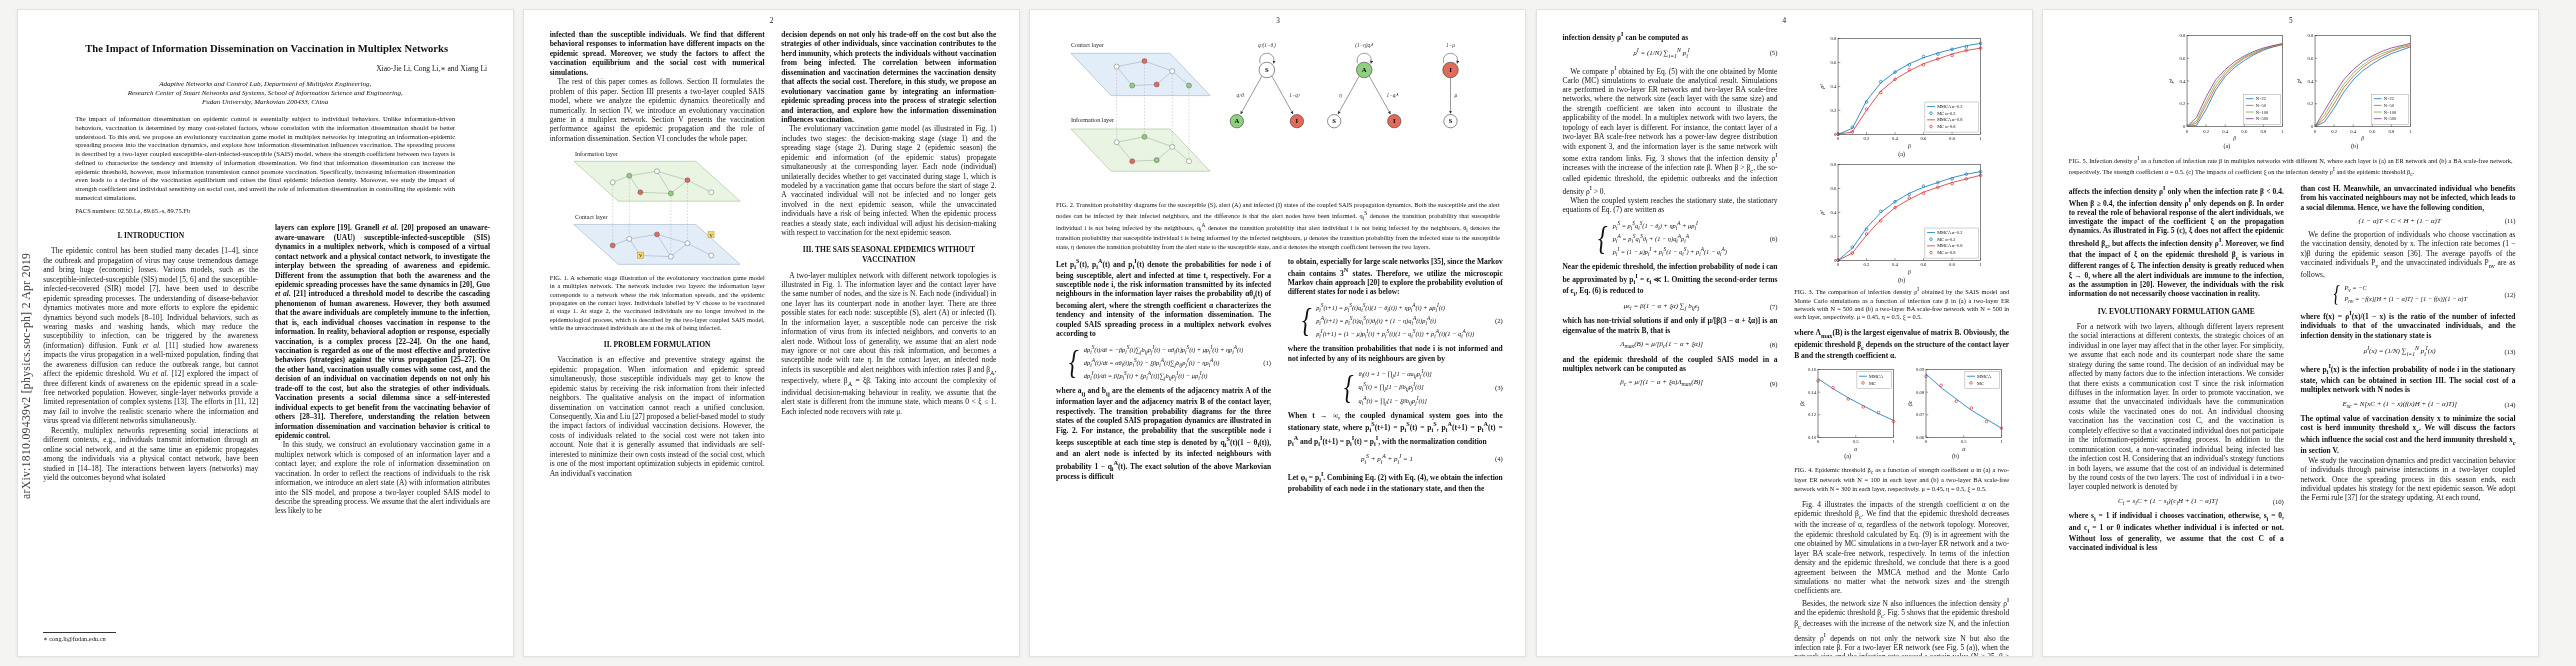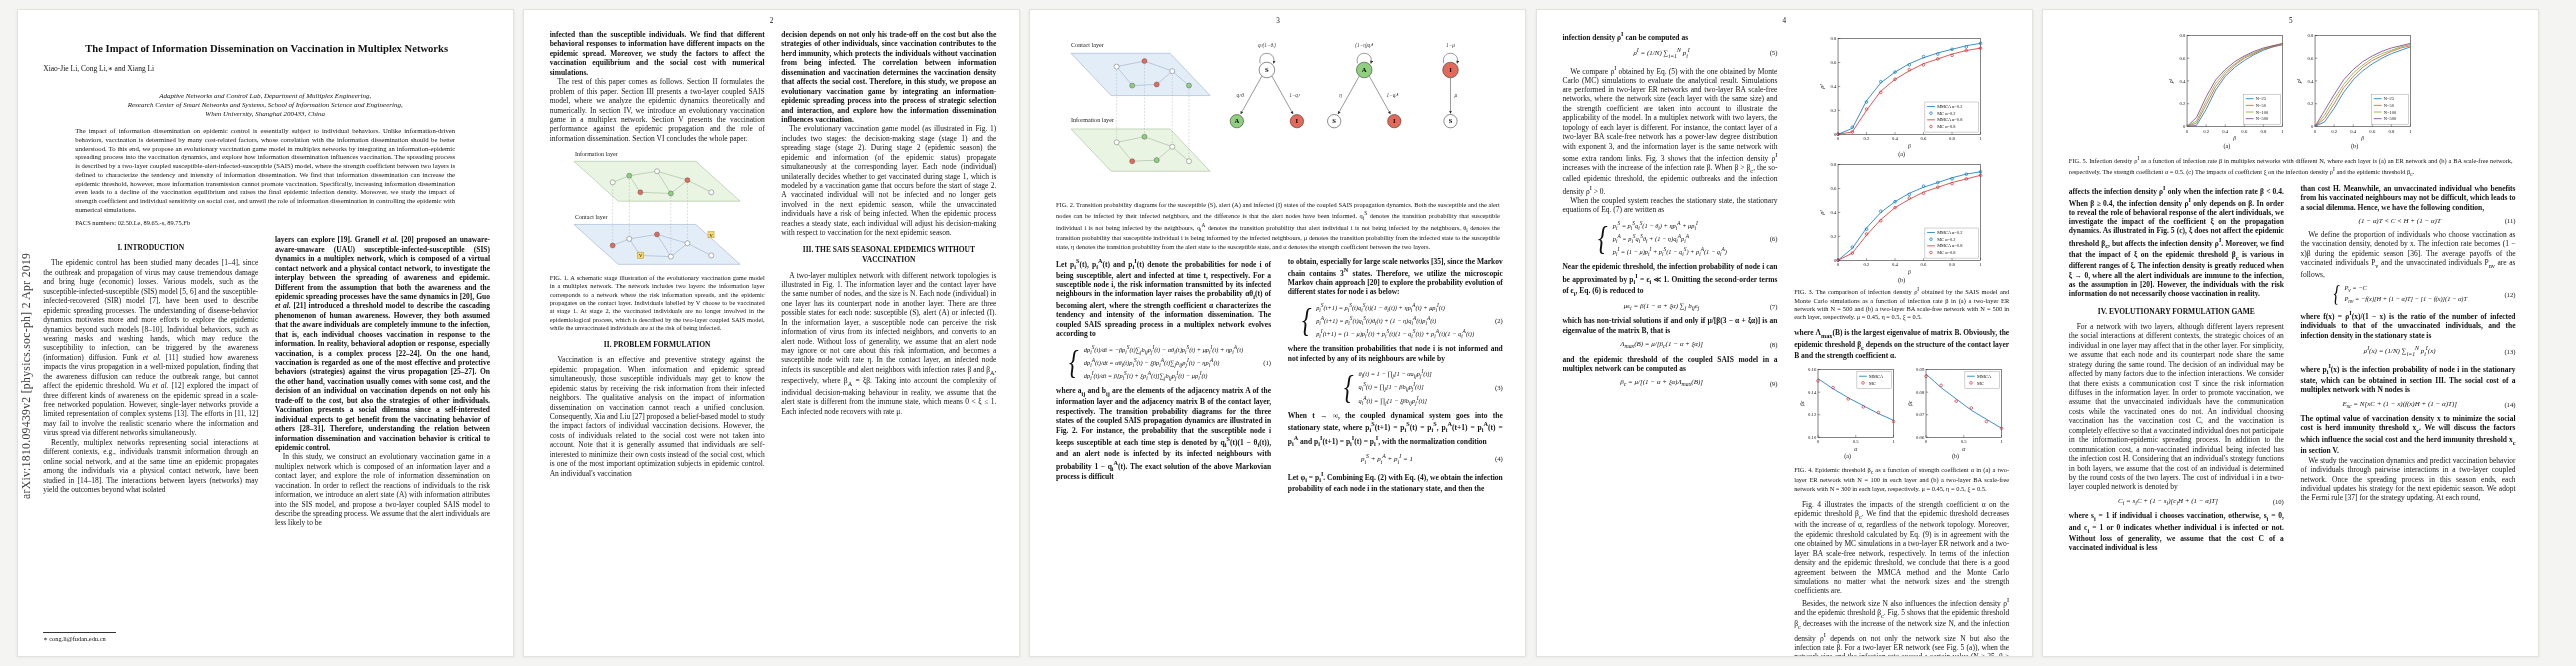--- a/index.html
+++ b/index.html
@@ -26,21 +26,21 @@
   .fig svg { display:block; margin:0 auto; }
   .fig-wide { margin:1.1px 0 5.6px; }
   .caption { text-align:justify; font-size:6.4px; line-height:1.3; margin-top:3.3px; }
   .chart { width:167px; height:116px; margin:0 auto; }
   .chart-sm { width:100px; height:88px; }
   .chart-md { width:120px; height:111px; }
   .chart-row { display:flex; justify-content:center; gap:7.8px; }
   .plot-tag { font-size:6.1px; text-align:center; margin:0.6px 0 3.3px; }
   
   .p1-title { font-size:10.6px; font-weight:bold; text-align:right; margin:12.2px 39px 7.2px; line-height:1.4; }
-  .p1-authors { font-size:7.5px; text-align:left; margin-bottom:19px; }
+  .p1-authors { font-size:7.5px; text-align:right; margin-bottom:7px; }
   .p1-aff { font-size:7px; font-style:italic; text-align:center; line-height:1.3; }
   .p1-abstract { font-size:6.7px; text-align:justify; margin:7.8px 32px 5px; line-height:1.3; }
   .p1-pacs { font-size:6.4px; margin:0 32px 9px; }
   .arxiv-stamp { position:absolute; left:2.2px; top:489px; transform:rotate(-90deg);
                  transform-origin:0 0; white-space:nowrap; font-size:11.7px; color:#3a3a3a;
                  letter-spacing:0.3px; }
   .footnote { position:absolute; left:25.6px; bottom:13.3px; font-size:6.4px; }
   .footnote-rule { width:73px; border-top:0.6px solid #333; margin-bottom:2.2px; }
   .flabel { font-size:11px; fill:#222; }
   .slabel { font-size:12px; font-weight:bold; }
@@ -50,21 +50,21 @@
 <body>
 
 <div class="canvas">
 
   <div class="page">
     <div class="arxiv-stamp">arXiv:1810.09439v2  [physics.soc-ph]  2 Apr 2019</div>
     <div class="p1-title">The Impact of Information Dissemination on Vaccination in Multiplex Networks</div>
     <div class="p1-authors">Xiao-Jie Li, Cong Li,∗ and Xiang Li</div>
     <div class="p1-aff">Adaptive Networks and Control Lab, Department of Multiplex Engineering,</div>
     <div class="p1-aff">Research Center of Smart Networks and Systems, School of Information Science and Engineering,</div>
-    <div class="p1-aff">When University, Shanghai 200433, China</div>
+    <div class="p1-aff">Fudan University, Markovian 200433, China</div>
     <div class="p1-abstract">The impact of information dissemination on epidemic control is essentially subject to individual behaviors. Unlike information-driven behaviors, vaccination is determined by many cost-related factors, whose correlation with the information dissemination should be better understood. To this end, we propose an evolutionary vaccination game model in multiplex networks by integrating an information-epidemic spreading process into the vaccination dynamics, and explore how information dissemination influences vaccination. The spreading process is described by a two-layer coupled susceptible-alert-infected-susceptible (SAIS) model, where the strength coefficient between two layers is defined to characterize the tendency and intensity of information dissemination. We find that information dissemination can increase the epidemic threshold, however, more information transmission cannot promote vaccination. Specifically, increasing information dissemination even leads to a decline of the vaccination equilibrium and raises the final epidemic infection density. Moreover, we study the impact of strength coefficient and individual sensitivity on social cost, and unveil the role of information dissemination in controlling the epidemic with numerical simulations.</div>
     <div class="p1-pacs">PACS numbers: 02.50.Le, 89.65.-s, 89.75.Fb</div>
     <div class="twocol">
       <div class="col">
           <div class="sec-heading">I. INTRODUCTION</div>
           <p class="para">The epidemic control has been studied many decades [1–4], since the outbreak and propagation of virus may cause tremendous damage and bring huge (economic) losses. Various models, such as the susceptible-infected-susceptible (SIS) model [5, 6] and the susceptible-infected-recovered (SIR) model [7], have been used to describe epidemic spreading processes. The understanding of disease-behavior dynamics motivates more and more efforts to explore the epidemic dynamics beyond such models [8–10]. Individual behaviors, such as wearing masks and washing hands, which may reduce the susceptibility to infection, can be triggered by the awareness (information) diffusion. Funk <i>et al.</i> [11] studied how awareness impacts the virus propagation in a well-mixed population, finding that the awareness diffusion can reduce the outbreak range, but cannot affect the epidemic threshold. Wu <i>et al.</i> [12] explored the impact of three different kinds of awareness on the epidemic spread in a scale-free networked population. However, single-layer networks provide a limited representation of complex systems [13]. The efforts in [11, 12] may fail to involve the realistic scenario where the information and virus spread via different networks simultaneously.</p>
           <p class="para">Recently, multiplex networks representing social interactions at different contexts, e.g., individuals transmit information through an online social network, and at the same time an epidemic propagates among the individuals via a physical contact network, have been studied in [14–18]. The interactions between layers (networks) may yield the outcomes beyond what isolated</p>
         </div>
       <div class="col">
           <p class="para noindent">layers can explore [19]. Granell <i>et al.</i> [20] proposed an unaware-aware-unaware (UAU) susceptible-infected-susceptible (SIS) dynamics in a multiplex network, which is composed of a virtual contact network and a physical contact network, to investigate the interplay between the spreading of awareness and epidemic. Different from the assumption that both the awareness and the epidemic spreading processes have the same dynamics in [20], Guo <i>et al.</i> [21] introduced a threshold model to describe the cascading phenomenon of human awareness. However, they both assumed that the aware individuals are completely immune to the infection, that is, each individual chooses vaccination in response to the information. In reality, behavioral adoption or response, especially vaccination, is a complex process [22–24]. On the one hand, vaccination is regarded as one of the most effective and protective behaviors (strategies) against the virus propagation [25–27]. On the other hand, vaccination usually comes with some cost, and the decision of an individual on vaccination depends on not only his trade-off to the cost, but also the strategies of other individuals. Vaccination presents a social dilemma since a self-interested individual expects to get benefit from the vaccinating behavior of others [28–31]. Therefore, understanding the relation between information dissemination and vaccination behavior is critical to epidemic control.</p>
@@ -272,21 +272,21 @@
             <span class="eq-body"><span class="eq-sys">
                 <span class="brace" style="font-size: 34px;">{</span>
                 <span class="eq-lines">
                   <span>p<sub>i</sub><sup>S</sup>(t+1) = p<sub>i</sub><sup>S</sup>(t)q<sub>i</sub><sup>S</sup>(t)(1 − θ<sub>i</sub>(t)) + ηp<sub>i</sub><sup>A</sup>(t) + μp<sub>i</sub><sup>I</sup>(t)</span>
                   <span>p<sub>i</sub><sup>A</sup>(t+1) = p<sub>i</sub><sup>S</sup>(t)q<sub>i</sub><sup>S</sup>(t)θ<sub>i</sub>(t) + (1 − η)q<sub>i</sub><sup>A</sup>(t)p<sub>i</sub><sup>A</sup>(t)</span>
                   <span>p<sub>i</sub><sup>I</sup>(t+1) = (1 − μ)p<sub>i</sub><sup>I</sup>(t) + p<sub>i</sub><sup>S</sup>(t)(1 − q<sub>i</sub><sup>S</sup>(t)) + p<sub>i</sub><sup>A</sup>(t)(1 − q<sub>i</sub><sup>A</sup>(t))</span>
                 </span>
               </span></span>
             <span class="eq-no">(2)</span>
           </div>
-          <p class="para noindent">where the transition probabilities that node i is not informed and not infected by any of its neighbours are while by</p>
+          <p class="para noindent">where the transition probabilities that node i is not informed and not infected by any of its neighbours are given by</p>
           <div class="equation">
             <span class="eq-body"><span class="eq-sys">
                 <span class="brace" style="font-size: 34px;">{</span>
                 <span class="eq-lines">
                   <span>θ<sub>i</sub>(t) = 1 − ∏<sub>j</sub>[1 − αa<sub>ij</sub>p<sub>j</sub><sup>I</sup>(t)]</span>
                   <span>q<sub>i</sub><sup>S</sup>(t) = ∏<sub>j</sub>[1 − βb<sub>ij</sub>p<sub>j</sub><sup>I</sup>(t)]</span>
                   <span>q<sub>i</sub><sup>A</sup>(t) = ∏<sub>j</sub>[1 − ξβb<sub>ij</sub>p<sub>j</sub><sup>I</sup>(t)]</span>
                 </span>
               </span></span>
             <span class="eq-no">(3)</span>
@@ -659,21 +659,21 @@
           <p class="para noindent">affects the infection density ρ<sup>I</sup> only when the infection rate β &lt; 0.4. When β ≥ 0.4, the infection density ρ<sup>I</sup> only depends on β. In order to reveal the role of behavioral response of the alert individuals, we investigate the impact of the coefficient ξ on the propagation dynamics. As illustrated in Fig. 5 (c), ξ does not affect the epidemic threshold β<sub>c</sub>, but affects the infection density ρ<sup>I</sup>. Moreover, we find that the impact of ξ on the epidemic threshold β<sub>c</sub> is various in different ranges of ξ. The infection density is greatly reduced when ξ → 0, where all the alert individuals are immune to the infection, as the assumption in [20]. However, the individuals with the risk information do not necessarily choose vaccination in reality.</p>
           <div class="sec-heading">IV. EVOLUTIONARY FORMULATION GAME</div>
           <p class="para">For a network with two layers, although different layers represent the social interactions at different contexts, the strategic choices of an individual in one layer may affect that in the other layer. For simplicity, we assume that each node and its counterpart node share the same strategy during the same round. The decision of an individual may be affected by many factors due to the infection interactions. We consider that there exists a communication cost T since the risk information diffuses in the information layer. In order to promote vaccination, we assume that the unvaccinated individuals have the communication costs while the vaccinated ones do not. An individual choosing vaccination has the vaccination cost C, and the vaccination is completely effective so that a vaccinated individual does not participate in the information-epidemic spreading process. In addition to the communication cost, a non-vaccinated individual being infected has the infection cost H. Considering that an individual's strategy functions in both layers, we assume that the cost of an individual is determined by the round costs of the two layers. The cost of individual i in a two-layer coupled network is denoted by</p>
           <div class="equation">
             <span class="eq-body">C<sub>i</sub> = s<sub>i</sub>C + (1 − s<sub>i</sub>)[c<sub>i</sub>H + (1 − α)T]</span>
             <span class="eq-no">(10)</span>
           </div>
           <p class="para noindent">where s<sub>i</sub> = 1 if individual i chooses vaccination, otherwise, s<sub>i</sub> = 0, and c<sub>i</sub> = 1 or 0 indicates whether individual i is infected or not. Without loss of generality, we assume that the cost C of a vaccinated individual is less</p>
         </div>
       <div class="col">
-          <p class="para noindent">than cost H. Meanwhile, an unvaccinated individual who benefits from his vaccinated neighbours may not be difficult, which leads to a social dilemma. Hence, we have the following condition,</p>
+          <p class="para noindent">than cost H. Meanwhile, an unvaccinated individual who benefits from his vaccinated neighbours may not be infected, which leads to a social dilemma. Hence, we have the following condition,</p>
           <div class="equation">
             <span class="eq-body">(1 − α)T &lt; C &lt; H + (1 − α)T</span>
             <span class="eq-no">(11)</span>
           </div>
           <p class="para">We define the proportion of individuals who choose vaccination as the vaccination density, denoted by x. The infection rate becomes (1 − x)β during the epidemic season [36]. The average payoffs of the vaccinated individuals P<sub>v</sub> and the unvaccinated individuals P<sub>nv</sub> are as follows,</p>
           <div class="equation">
             <span class="eq-body"><span class="eq-sys">
                 <span class="brace" style="font-size: 23px;">{</span>
                 <span class="eq-lines">
                   <span>P<sub>v</sub> = −C</span>

